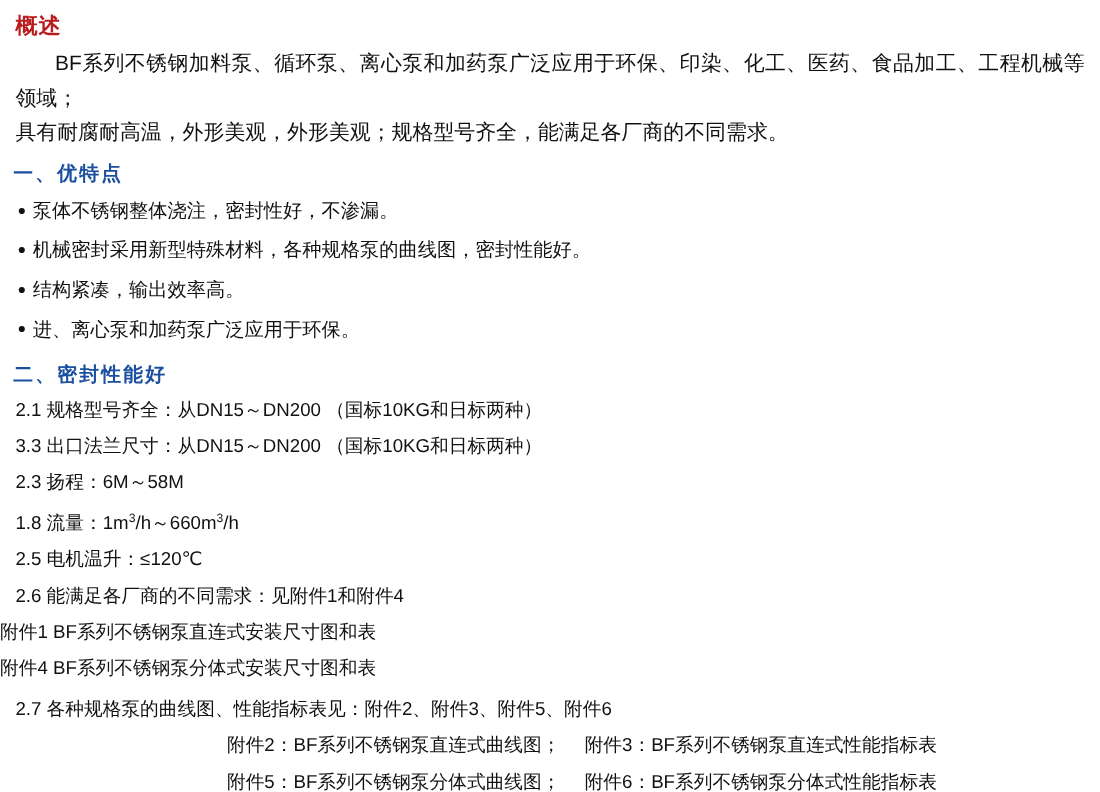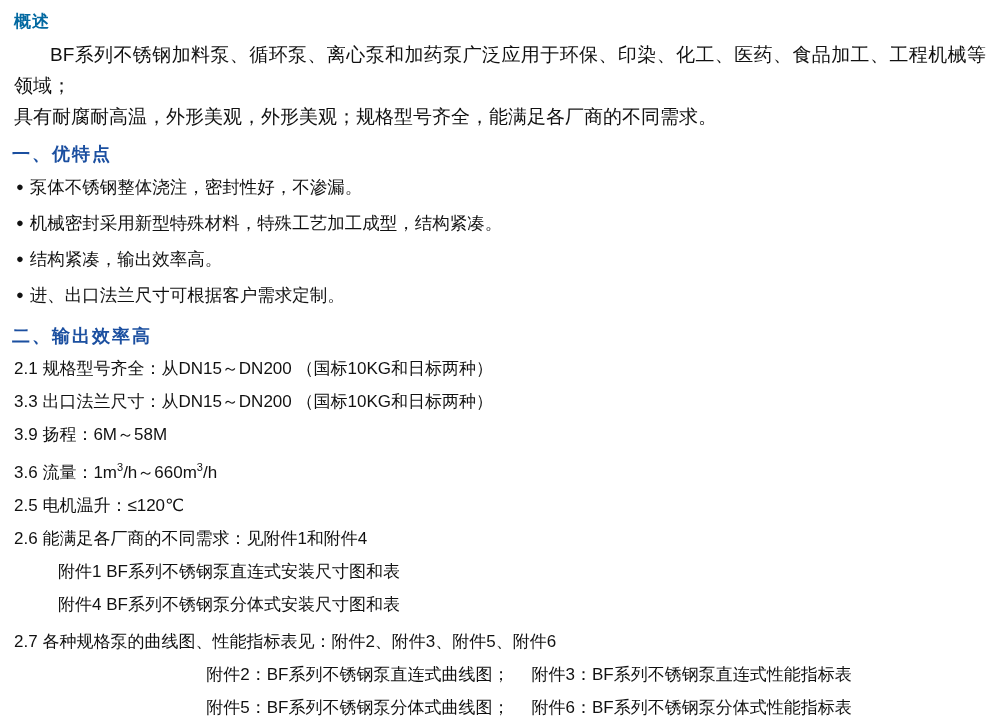--- a/index.html
+++ b/index.html
@@ -15,23 +15,23 @@
     overflow: hidden;
   }
   .page {
     position: relative;
     width: 1000px;
     height: 720px;
     padding: 0;
     box-sizing: border-box;
   }
   .doc-title {
-    font-size: 17px;
+    font-size: 20px;
     font-weight: bold;
-    color: #0369a1;
+    color: #b91c1c;
     margin: 10px 0 2px 14px;
     letter-spacing: 1px;
   }
   .intro {
     margin: 6px 14px 0 14px;
     font-size: 19px;
     line-height: 31px;
     color: #111111;
     text-align: justify;
   }
@@ -69,21 +69,20 @@
     list-style: none;
   }
   .spec-list li {
     font-size: 17px;
     line-height: 33px;
     color: #111111;
     margin-left: 14px;
     white-space: nowrap;
   }
   .sub-line {
-    margin-left: 58px;
     font-size: 17px;
     line-height: 33px;
     color: #111111;
     white-space: nowrap;
   }
   .sub-pair {
     margin-left: 58px;
     font-size: 17px;
     line-height: 33px;
     color: #111111;
@@ -108,42 +107,42 @@
 
   <p class="intro">
     <span class="indent"></span><span>BF系列不锈钢加料泵、循环泵、离心泵和加药泵广泛应用于环保、印染、化工、医药、食品加工、工程机械等领域；</span><br>
     <span>具有耐腐耐高温，外形美观，外形美观；规格型号齐全，能满足各厂商的不同需求。</span>
   </p>
 
   <h2 class="section-heading">一、优特点</h2>
 
   <ul class="bullets">
     <li><span class="dot">●</span><span>泵体不锈钢整体浇注，密封性好，不渗漏。</span></li>
-    <li><span class="dot">●</span><span>机械密封采用新型特殊材料，特殊工艺加工成型，结构紧凑。</span></li>
+    <li><span class="dot">●</span><span>机械密封采用新型特殊材料，各种规格泵的曲线图，密封性能好。</span></li>
     <li><span class="dot">●</span><span>结构紧凑，输出效率高。</span></li>
-    <li><span class="dot">●</span><span>进、出口法兰尺寸可根据客户需求定制。</span></li>
+    <li><span class="dot">●</span><span>进、离心泵和加药泵广泛应用于环保。</span></li>
   </ul>
 
-  <h2 class="section-heading">二、输出效率高</h2>
+  <h2 class="section-heading">二、密封性能好</h2>
 
   <ul class="spec-list">
     <li>
       <span>2.1</span>
       <span>规格型号齐全：从DN15～DN200 （国标10KG和日标两种）</span>
     </li>
     <li>
       <span>3.3</span>
       <span>出口法兰尺寸：从DN15～DN200 （国标10KG和日标两种）</span>
     </li>
     <li>
-      <span>3.9</span>
+      <span>2.3</span>
       <span>扬程：6M～58M</span>
     </li>
     <li>
-      <span>3.6</span>
+      <span>1.8</span>
       <span><span>流量：1m</span><sup>3</sup><span>/h～660m</span><sup>3</sup><span>/h</span></span>
     </li>
     <li>
       <span>2.5</span>
       <span>电机温升：≤120℃</span>
     </li>
     <li>
       <span>2.6</span>
       <span>能满足各厂商的不同需求：见附件1和附件4</span>
     </li>

